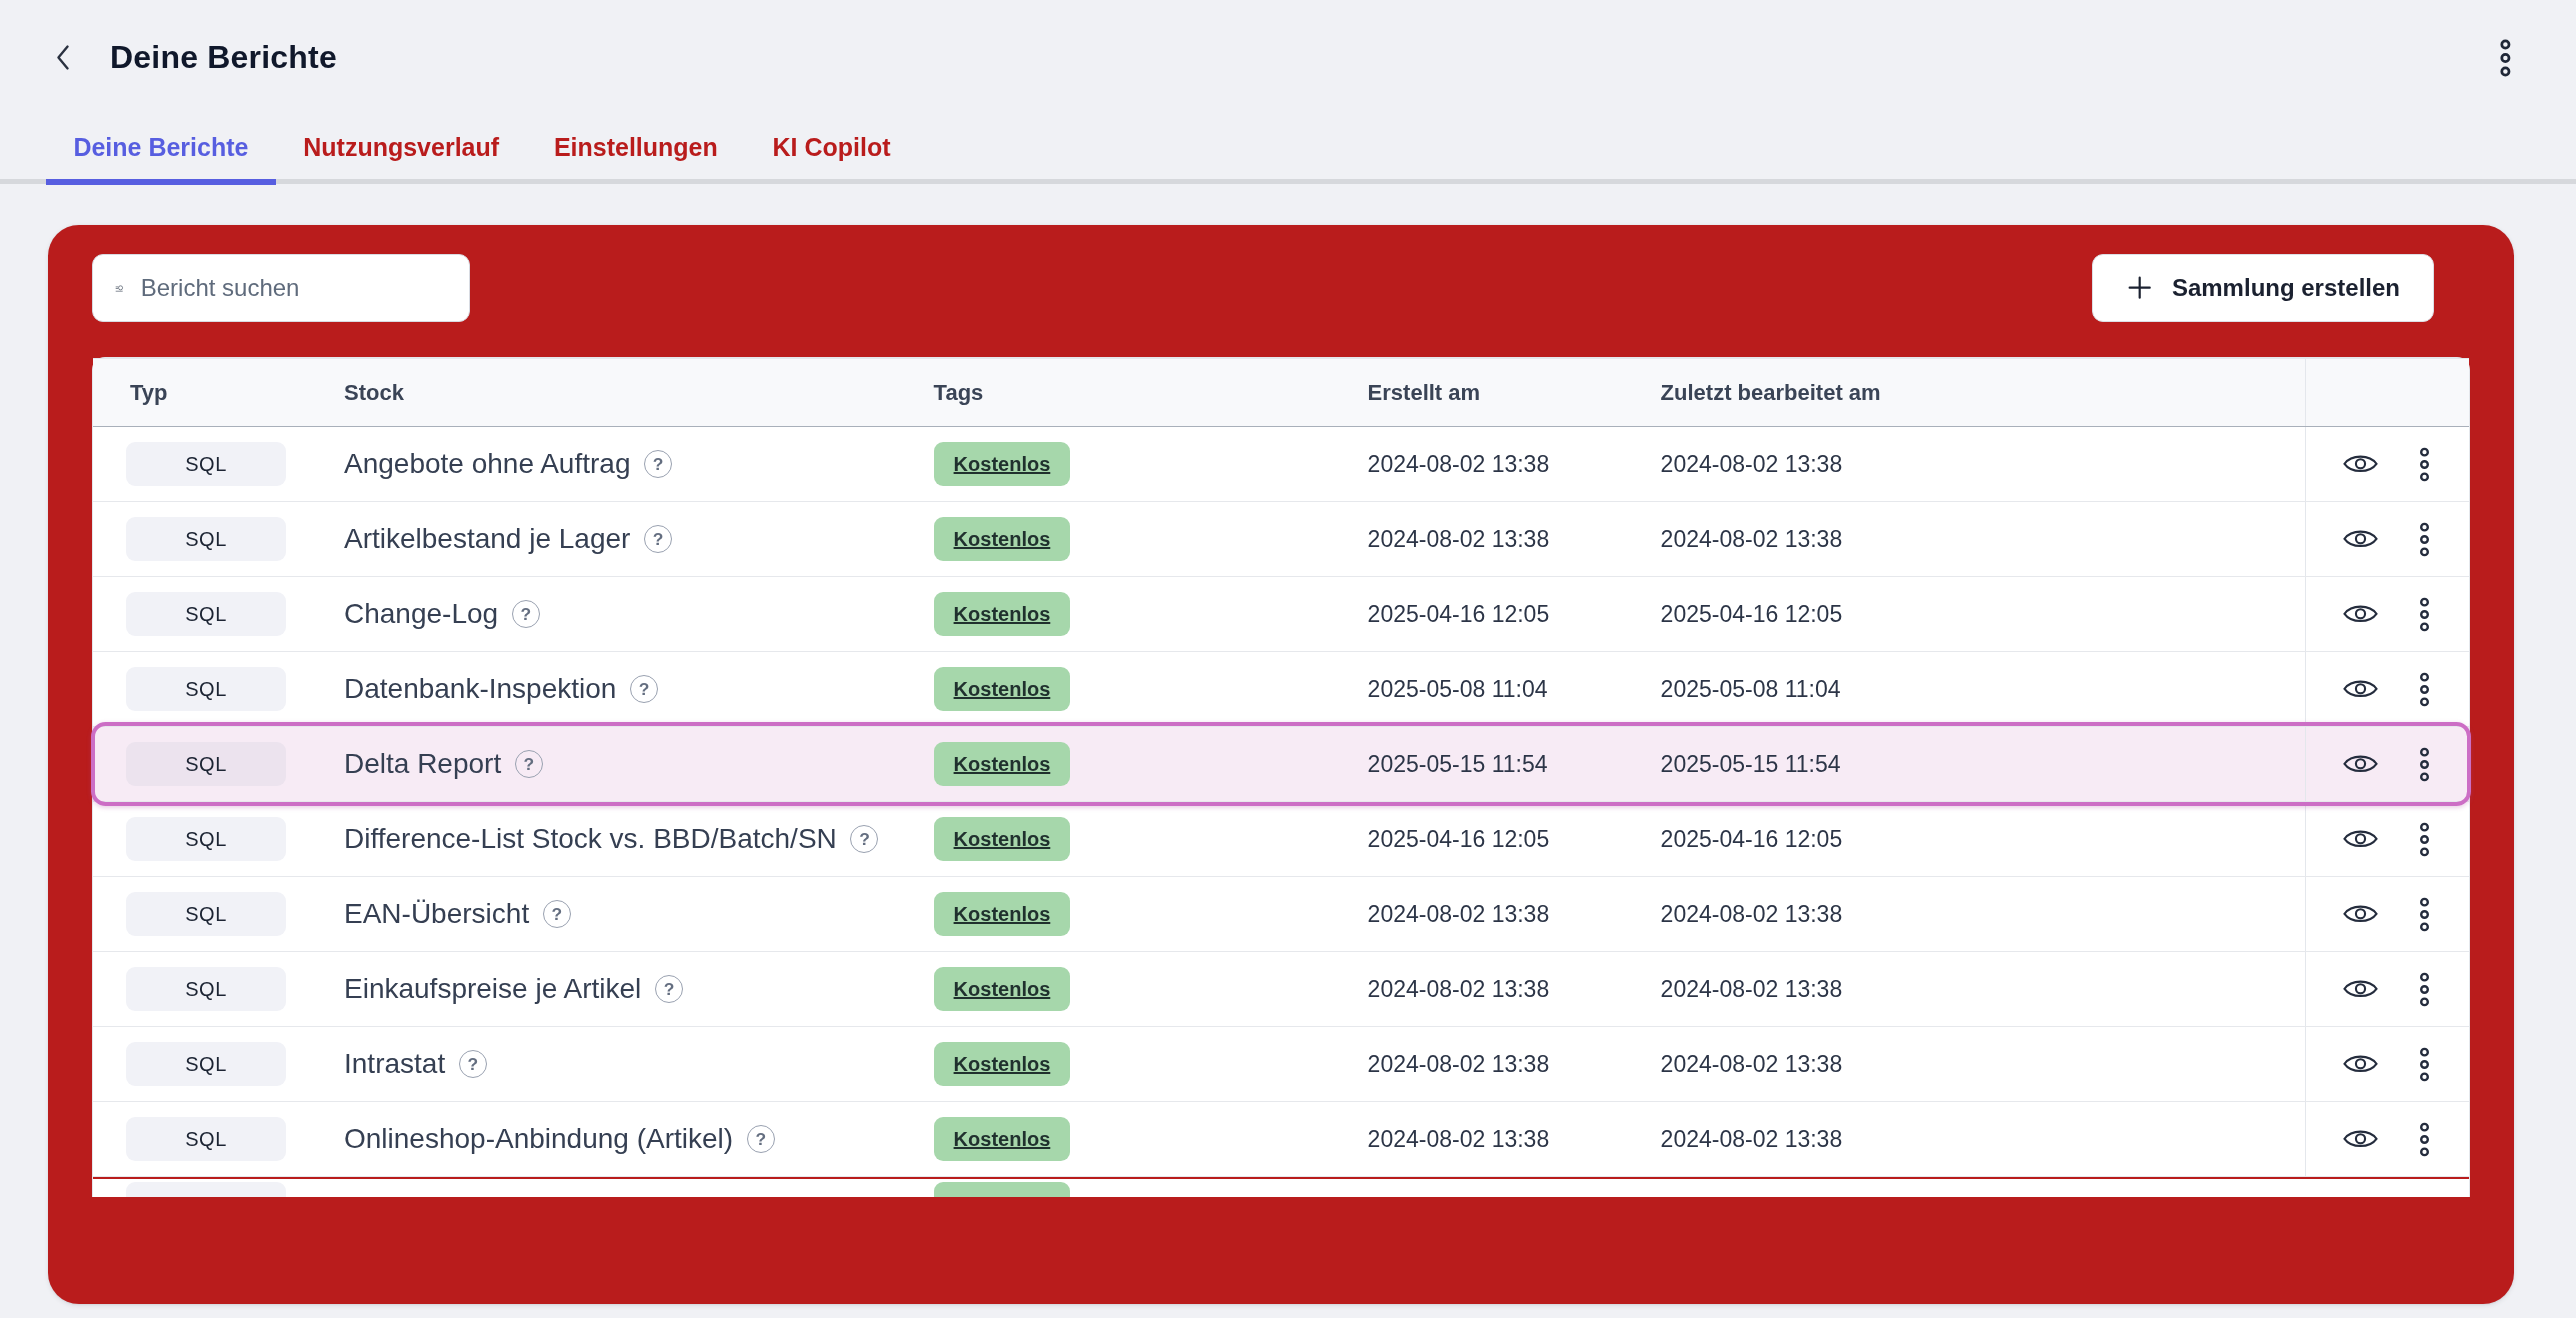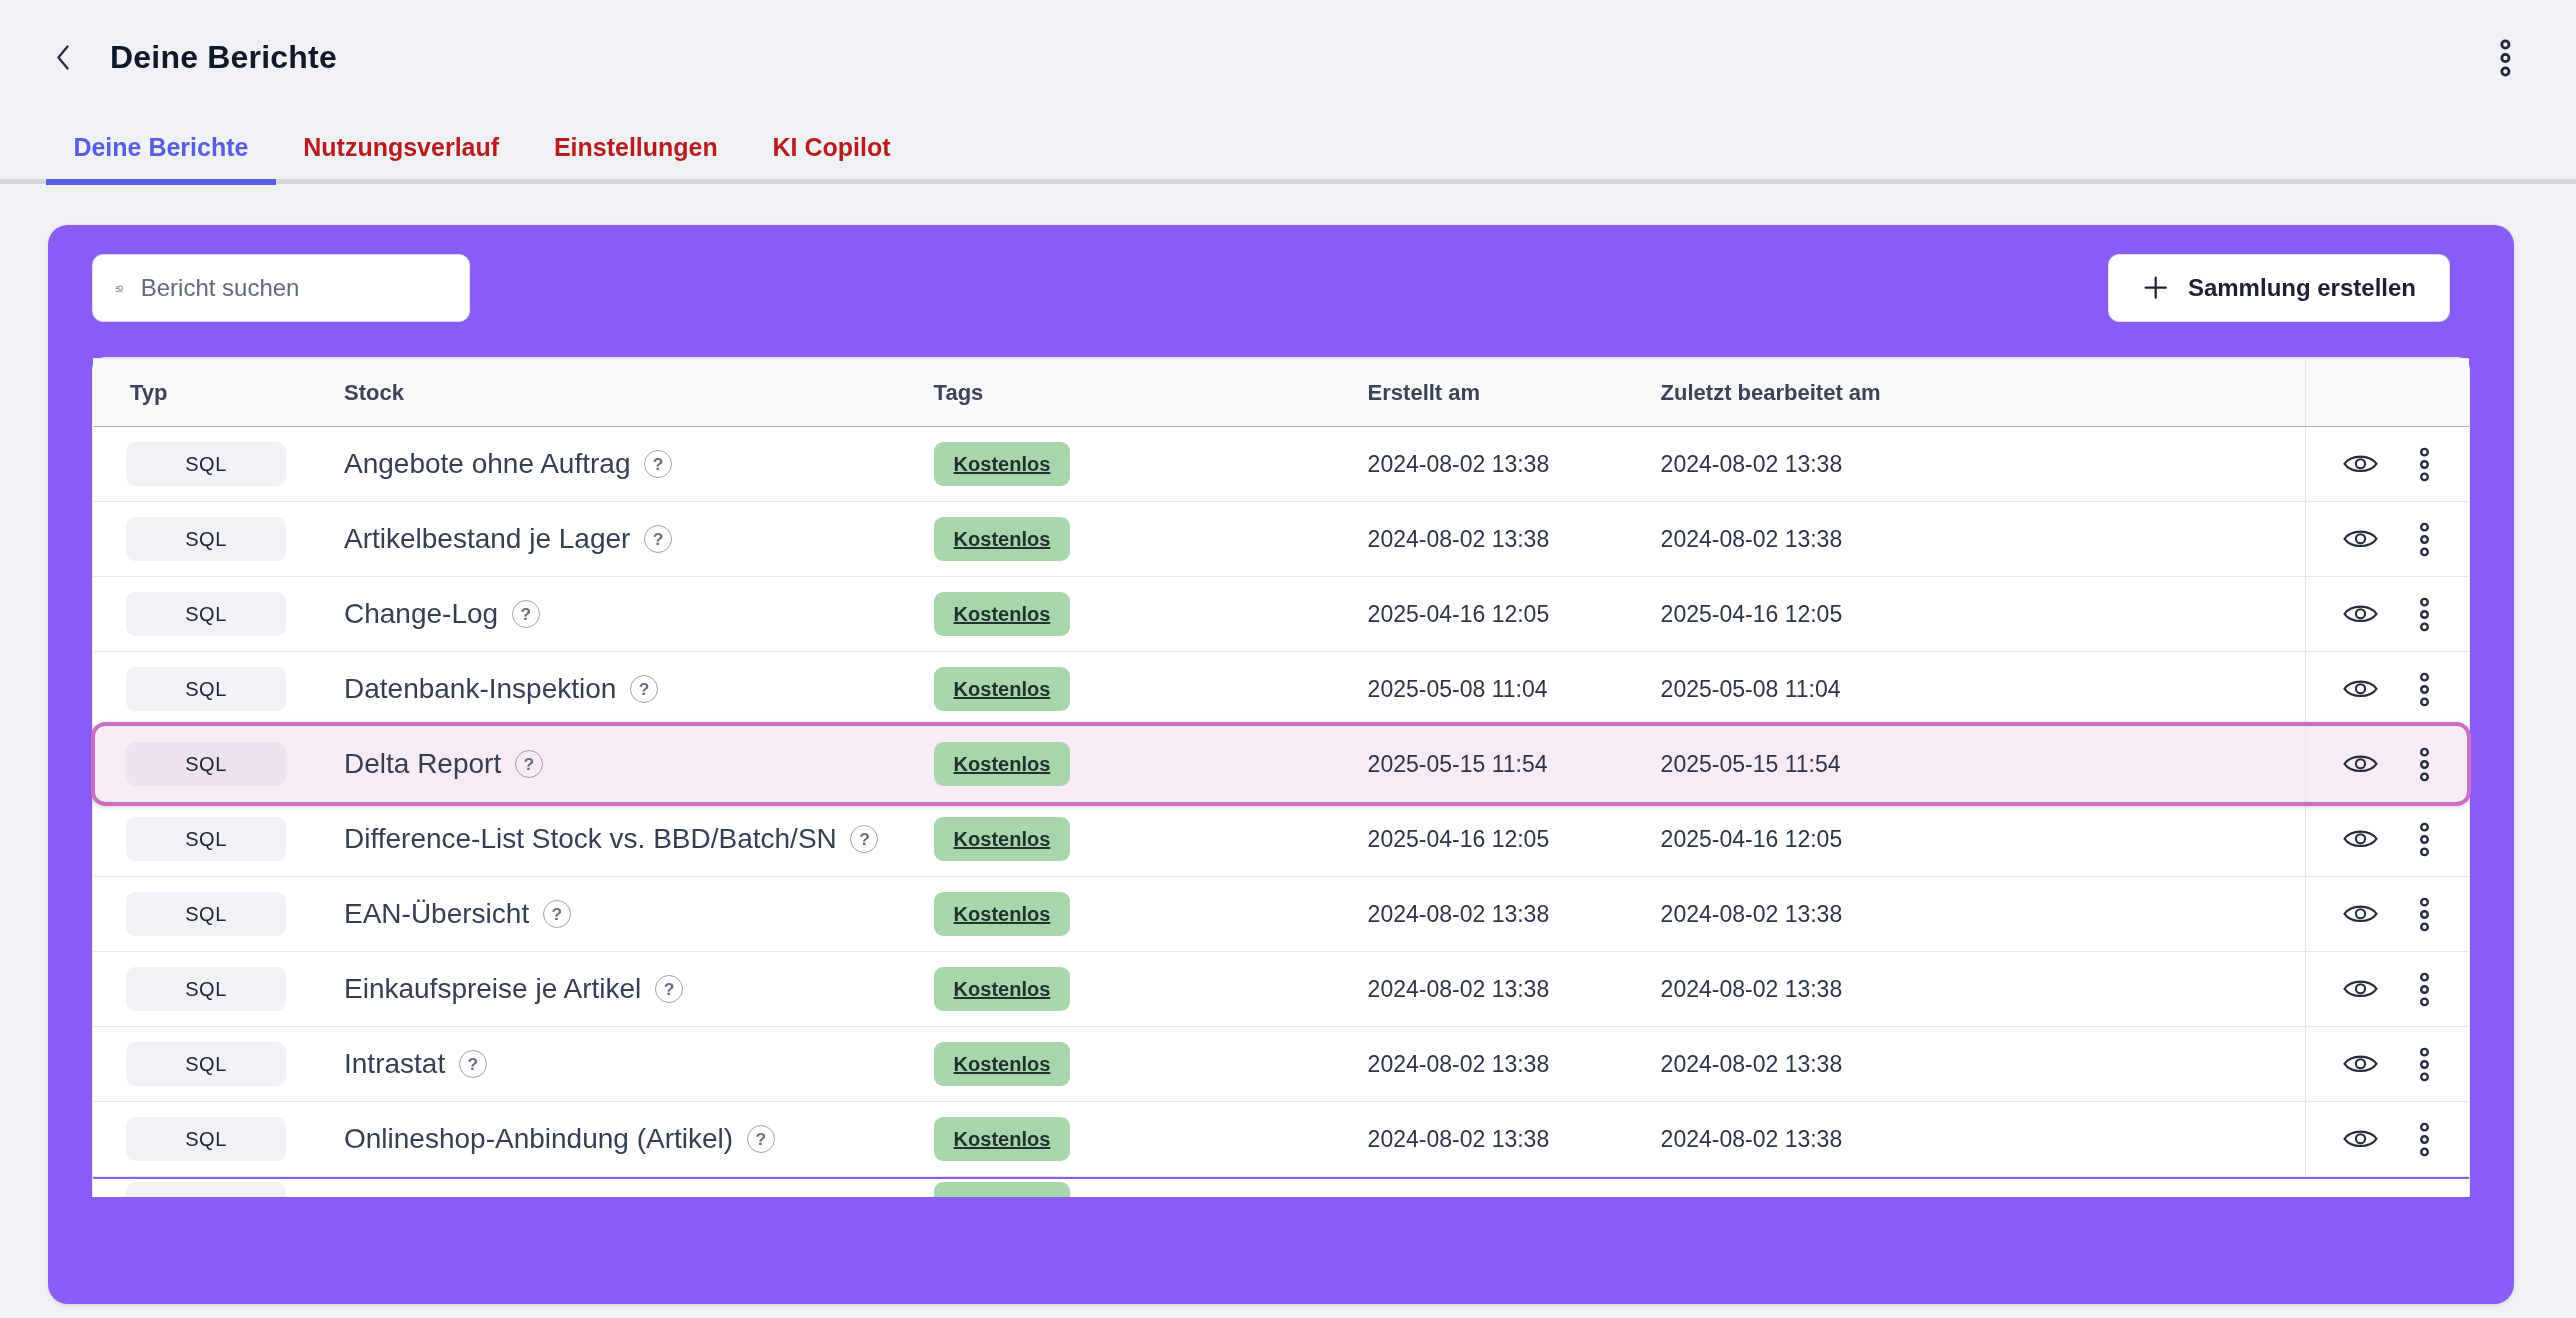--- a/index.html
+++ b/index.html
@@ -16,36 +16,36 @@
   .kebab-btn { background:none; border:none; cursor:pointer; display:flex; align-items:center; justify-content:center; width:40px; height:40px; }
 
   
   .tabs { display:flex; align-items:stretch; padding-left:46px; height:69px; border-bottom:5.5px solid #d6d8dc; }
   .tab { position:relative; display:flex; align-items:center; padding:0 27.4px; font-size:25px; font-weight:600;
          color:#b91c1c; background:none; border:none; cursor:pointer; }
   .tab.active { color:#575ee0; }
   .tab.active::after { content:''; position:absolute; left:0; right:0; bottom:-5.5px; height:5.5px; background:#575ee0; }
 
   
-  .card { position:absolute; left:48px; top:225px; width:2466px; height:1079px; background:#8b5cf6;
-          border-radius:20px; box-shadow:0 0.9px 1.8px rgba(16,24,40,.06), 0 1.8px 5.5px rgba(16,24,40,.08);
+  .card { position:absolute; left:48px; top:225px; width:2466px; height:1079px; background:#b91c1c;
+          border-radius:31px; box-shadow:0 0.9px 1.8px rgba(16,24,40,.06), 0 1.8px 5.5px rgba(16,24,40,.08);
           padding:29px 44px 0 44px; overflow:hidden; }
 
   
   .toolbar { display:flex; align-items:center; height:68px; }
   .search-box { display:flex; align-items:center; width:378px; height:68px; border:1.8px solid #d8dbe2;
                 border-radius:11px; padding:0 18.3px 0 22px; background:#fff; }
   .search-box input { border:none; outline:none; flex:1; margin-left:16.5px; font-size:24px; color:#2c3547;
                       font-family:"Liberation Sans", sans-serif; background:transparent; }
   .search-box input::placeholder { color:#5f6b7c; opacity:1; }
   .toolbar-spacer { flex:1; }
   .btn { display:flex; align-items:center; justify-content:center; height:68px; border-radius:11px;
          font-size:24px; font-weight:600; cursor:pointer; font-family:"Liberation Sans", sans-serif; }
   .btn .plus { margin-right:18.3px; display:flex; }
-  .btn-secondary { background:#fff; border:1.8px solid #dcdfe5; color:#1b2130; padding:0 33px; margin-right:20px; }
+  .btn-secondary { background:#fff; border:1.8px solid #dcdfe5; color:#1b2130; padding:0 33px; margin-right:36px; }
   .btn-primary { background:#5a5ee0; border:none; color:#fff; padding:0 35px; }
 
   
   .collection { margin-top:35px; border:0.9px solid #e4e7ec; border-bottom:none; border-radius:12.8px 12.8px 0 0; }
   .collection-header { display:flex; align-items:center; height:107px; padding:0 35px 0 33px; background:#fafbfc;
                        border-radius:12.8px 12.8px 0 0; }
   .collection-title { margin-left:29px; font-size:27.4px; font-weight:700; color:#151c2c; }
   .collection-spacer { flex:1; }
   .collapse-btn { background:none; border:none; cursor:pointer; display:flex; align-items:center; justify-content:center; width:40px; height:40px; }
 

